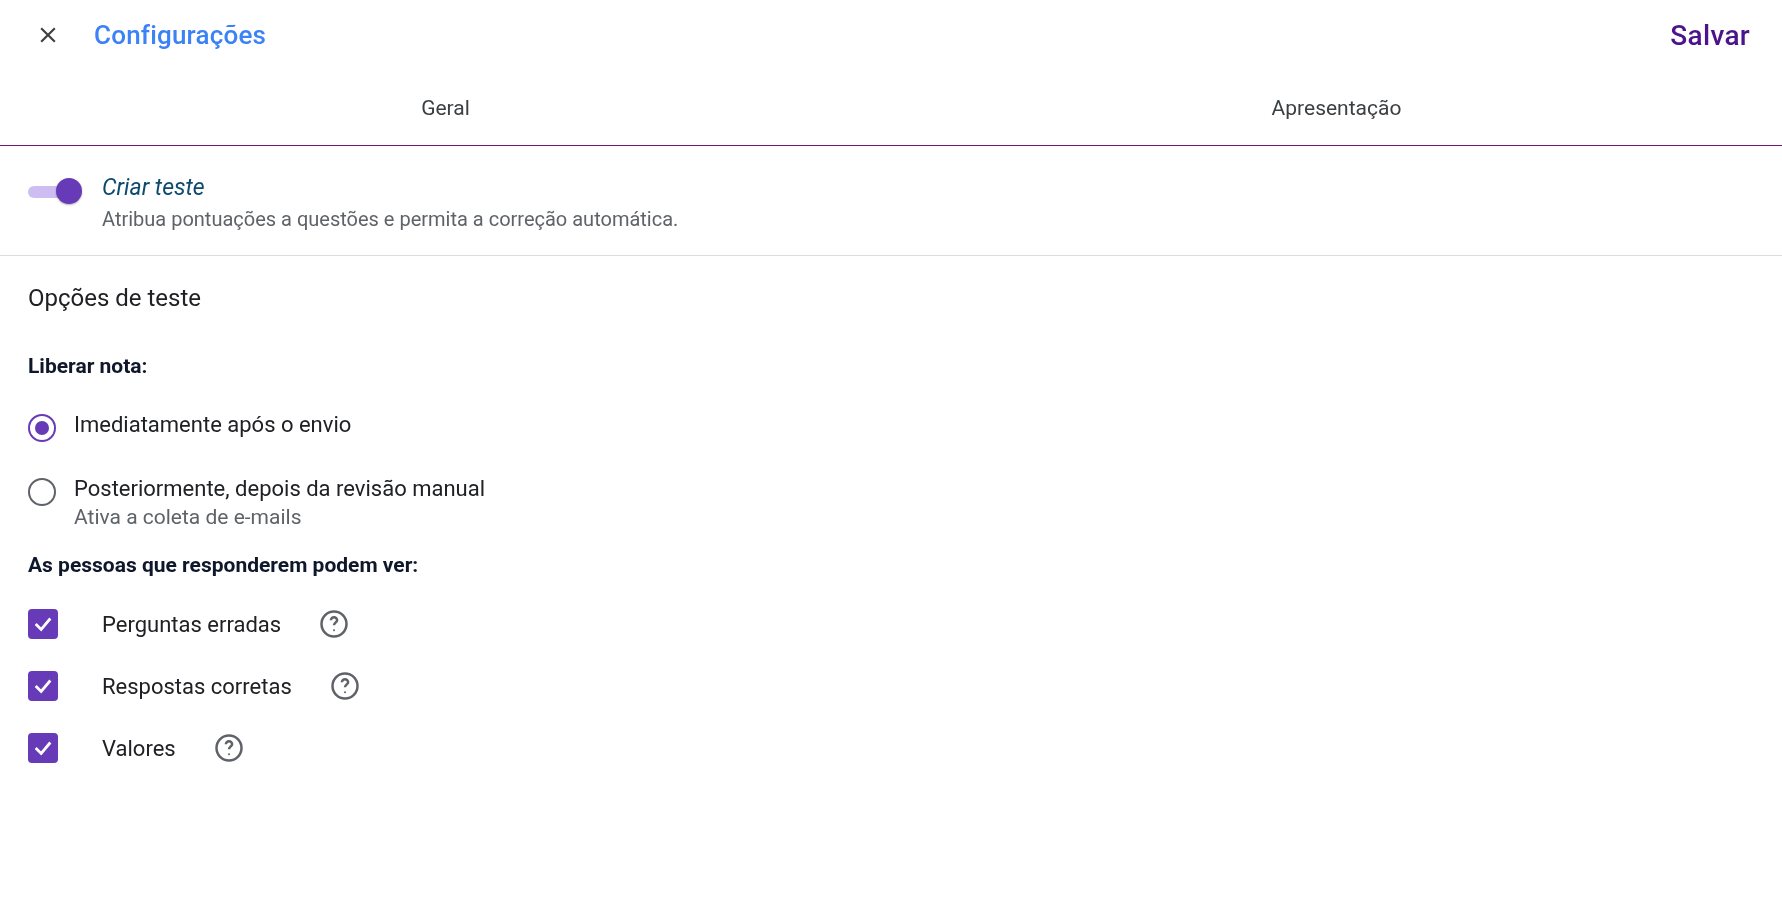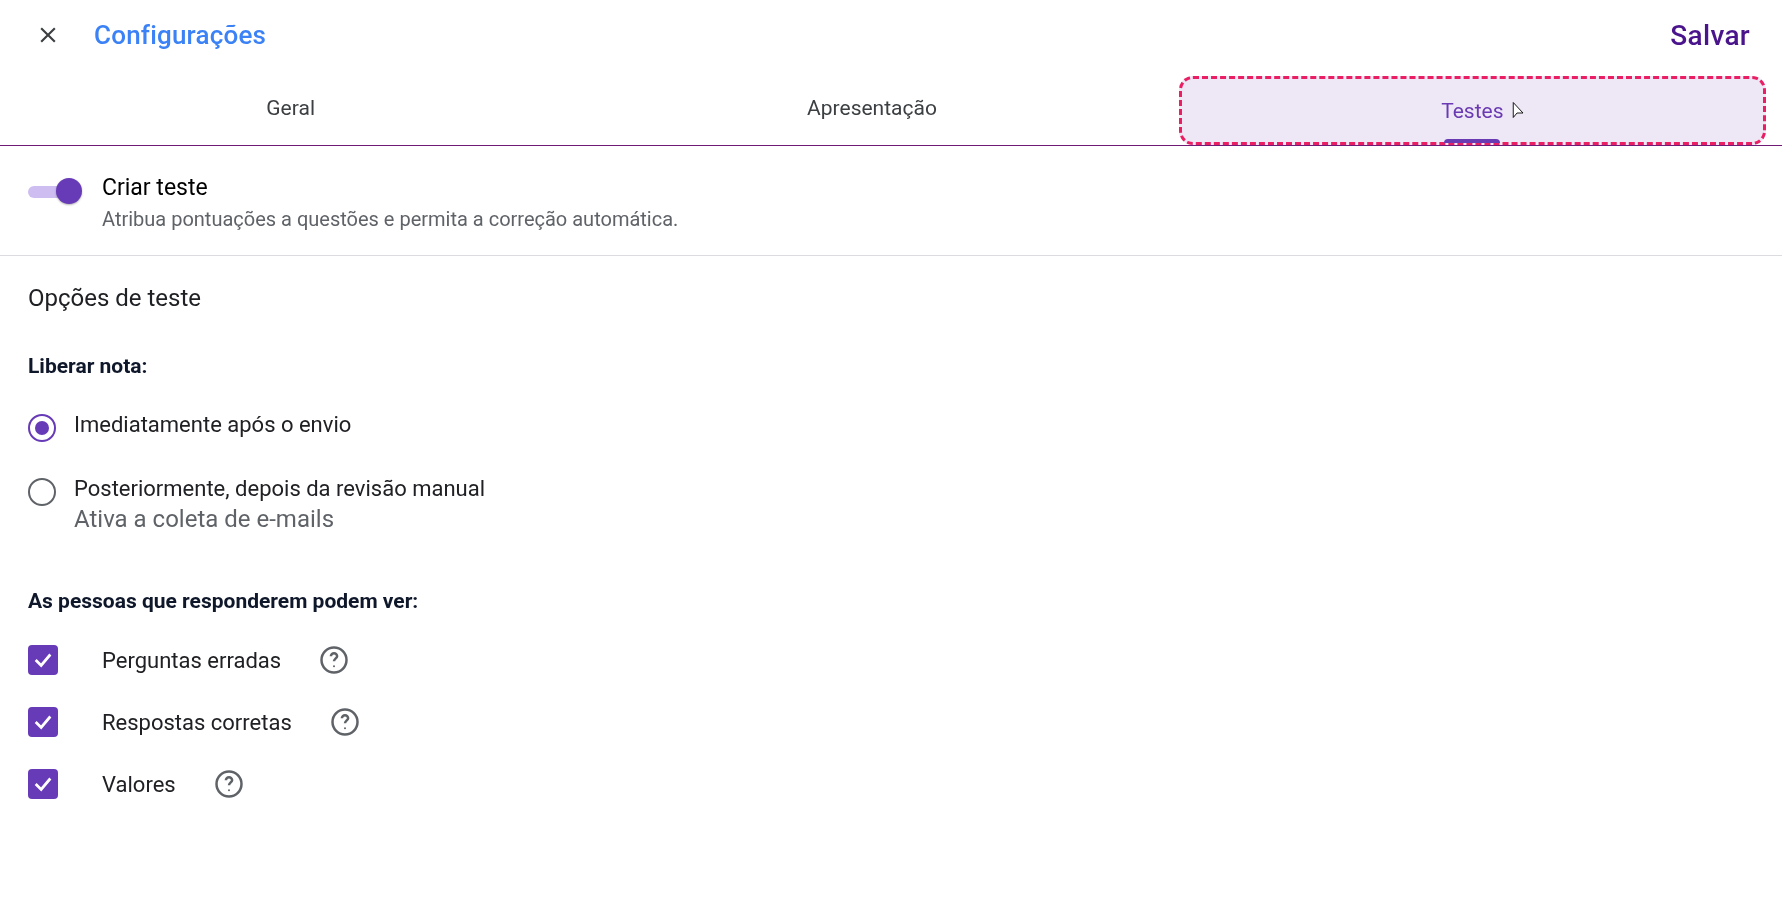--- a/index.html
+++ b/index.html
@@ -25,36 +25,36 @@
   
   .section { padding: 28px 28px 24px 28px; }
   .section.border-b { border-bottom: 1px solid #dadce0; }
 
   
   .toggle-row { display: flex; align-items: flex-start; }
   .toggle { width: 52px; height: 26px; margin-top: 4px; position: relative; cursor: pointer; flex-shrink: 0; }
   .toggle-track { position: absolute; top: 8px; left: 0; width: 52px; height: 12px; background: #cdbdf0; border-radius: 12px; }
   .toggle-thumb { position: absolute; top: 0; left: 28px; width: 26px; height: 26px; background: #673ab7; border-radius: 50%; box-shadow: 0 1px 2px rgba(0,0,0,.3); }
   .toggle-texts { margin-left: 22px; }
-  .toggle-title { font-size: 23px; color: #000000; }
+  .toggle-title { font-size: 23px; color: #0c4a6e; font-style: italic; }
   .toggle-sub { font-size: 20px; color: #5f6368; margin-top: 6px; }
 
   
   .section-heading { font-size: 24px; color: #202124; font-weight: 400; }
 
   .subheading { font-size: 21px; font-weight: 700; margin-top: 42px; color: #0f172a; }
 
   
   .radio-row { display: flex; align-items: flex-start; margin-top: 34px; }
   .radio { width: 28px; height: 28px; border-radius: 50%; border: 2.5px solid #5f6368; position: relative; cursor: pointer; flex-shrink: 0; margin-top: 2px; }
   .radio.checked { border-color: #673ab7; }
   .radio.checked::after { content: ""; position: absolute; top: 50%; left: 50%; width: 14px; height: 14px; background: #673ab7; border-radius: 50%; transform: translate(-50%,-50%); }
   .radio-texts { margin-left: 18px; }
   .radio-label { font-size: 22px; color: #202124; }
-  .radio-sub { font-size: 24px; color: #5f6368; margin-top: 4px; }
+  .radio-sub { font-size: 21px; color: #5f6368; margin-top: 4px; }
 
   
   .check-row { display: flex; align-items: center; margin-top: 32px; gap: 26px; }
   .checkbox { width: 30px; height: 30px; border-radius: 4px; background: #673ab7; position: relative; cursor: pointer; flex-shrink: 0; display: flex; align-items: center; justify-content: center; }
   .checkbox svg { width: 22px; height: 22px; fill: none; stroke: #fff; stroke-width: 3; }
   .check-label { font-size: 22px; margin-left: 18px; color: #202124; }
   .help-icon { width: 30px; height: 30px; margin-left: 12px; cursor: pointer; }
   .help-icon svg { width: 30px; height: 30px; fill: none; stroke: #5f6368; stroke-width: 2; }
 
 </style>
@@ -72,29 +72,20 @@
 </div>
 
 <div class="tabs">
   <div class="tab">
     <span>Geral</span>
 
   </div>
   <div class="tab">
     <span>Apresentação</span>
 
-  </div>
-  <div class="tab active highlight-box">
-    <span>Testes</span>
-    <span class="underline"></span>
-    <span class="cursor-icon">
-      <svg viewBox="0 0 24 24">
-          <path d="M7 2v20l5-6h8L7 2z" fill="#fff" stroke="#000" stroke-width="1.2"></path>
-        </svg>
-    </span>
   </div>
 </div>
 
 <div class="section border-b">
   <div class="toggle-row">
     <div class="toggle">
       <div class="toggle-track"></div>
       <div class="toggle-thumb"></div>
     </div>
     <div class="toggle-texts">
@@ -117,21 +108,21 @@
   </div>
 
   <div class="radio-row">
     <div class="radio"></div>
     <div class="radio-texts">
       <div class="radio-label">Posteriormente, depois da revisão manual</div>
       <div class="radio-sub">Ativa a coleta de e-mails</div>
     </div>
   </div>
 
-  <div class="subheading" style="margin-top:56px">As pessoas que responderem podem ver:</div>
+  <div class="subheading" style="margin-top:24px">As pessoas que responderem podem ver:</div>
 
   <div class="check-row">
     <div class="checkbox">
       <svg viewBox="0 0 24 24">
           <polyline points="4,12 10,18 20,6"></polyline>
         </svg>
     </div>
     <div class="check-label">Perguntas erradas</div>
     <span class="help-icon">
       <svg viewBox="0 0 24 24">

